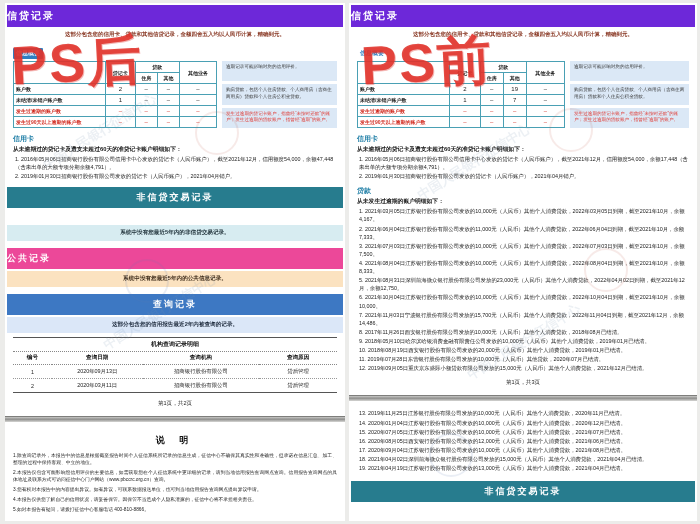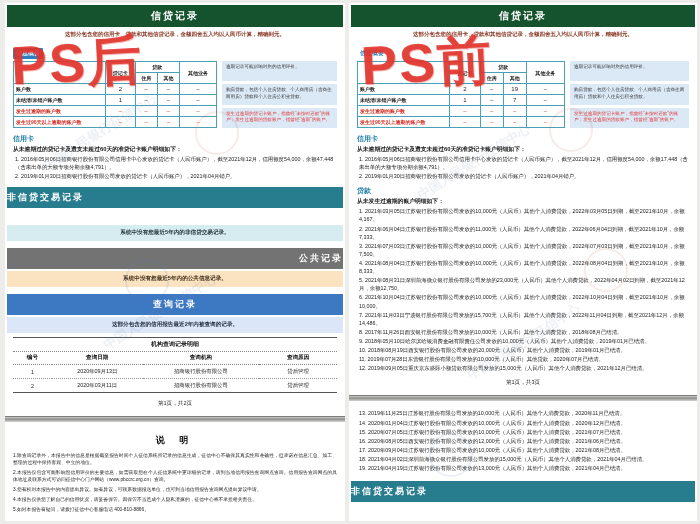--- a/index.html
+++ b/index.html
@@ -5,44 +5,44 @@
   * { margin:0; padding:0; box-sizing:border-box; }
   html,body { width:700px; height:524px; }
   body { font-family:"Liberation Sans","DejaVu Sans",sans-serif; background:#e6e6e4; overflow:hidden; position:relative; }
   .canvas { position:relative; width:700px; height:524px; background:#ececea; }
 
   .page { position:absolute; top:3px; background:#ffffff; overflow:hidden; }
   .page-left  { left:5px;  width:340px; height:518px; }
   .page-right { left:349px; width:348px; height:518px; }
 
   
-  .banner-blue { margin:2px 2px 0; background:#14532d; color:#fff; font-size:10px; font-weight:bold; text-align:center; padding:4px 0; letter-spacing:2px; }
+  .banner-blue { margin:2px 2px 0; background:#6d28d9; color:#fff; font-size:10px; font-weight:bold; padding:4px 0; letter-spacing:2px; }
   .sub { font-size:5.5px; font-weight:bold; color:#8a3a26; text-align:center; padding:4px 6px 3px; }
   .chip { display:inline-block; margin:1px 0 2px 8px; background:#2e7fc2; color:#eaf3ff; font-size:6px; font-weight:bold; padding:1px 3px; border-radius:1px; }
 
   
   .sumwrap { display:flex; margin:0 8px; gap:5px; }
   table.sum { border-collapse:collapse; width:204px; }
   table.sum th, table.sum td { border:1px solid #4aa0b4; font-size:5px; color:#222; padding:2px 2px; text-align:center; vertical-align:middle; }
   table.sum th { font-weight:bold; }
   table.sum td.lbl { text-align:left; font-weight:bold; width:92px; }
   table.sum tr.red td { color:#d22b20; }
   table.sum td.val { font-size:6px; }
   .notecol { flex:1; display:flex; flex-direction:column; gap:3px; }
   .note { background:#dcead9; background:#dbe8f6; font-size:4.6px; line-height:1.35; color:#333; padding:3px 4px; flex:1; }
   .note.red { color:#e03a34; }
 
   
   .sec-h { font-size:7px; font-weight:bold; color:#1e7ea6; margin:6px 8px 1px; }
   .intro { font-size:5.8px; font-weight:bold; color:#111; margin:0 8px 1px; }
   .item { font-size:5.4px; color:#222; line-height:1.5; margin:0 8px 1px 10px; }
 
-  .banner-teal   { margin:7px 2px 17px; background:#277c8e; color:#fff; font-size:9px; font-weight:bold; text-align:left; padding:4px 0; letter-spacing:2px; }
+  .banner-teal   { margin:7px 2px 17px; background:#277c8e; color:#fff; font-size:9px; font-weight:bold; text-align:center; padding:4px 12px; letter-spacing:2px; }
   .band-teal     { margin:2px 2px 0; background:#d7ecf1; font-size:5.6px; font-weight:bold; color:#22343c; text-align:center; padding:4px 0; }
-  .banner-orange { margin:7px 2px 0; background:#737373; color:#fff; font-size:9px; font-weight:bold; text-align:right; padding:4px 0; letter-spacing:2px; }
+  .banner-orange { margin:7px 2px 0; background:#ec4899; color:#fff; font-size:9px; font-weight:bold; text-align:left; padding:4px 0; letter-spacing:2px; }
   .band-orange   { margin:2px 2px 0; background:#fbe2c0; font-size:5.6px; font-weight:bold; color:#3c2a18; text-align:center; padding:4px 0; }
   .banner-query  { margin:7px 2px 0; background:#3d78c3; color:#fff; font-size:9px; font-weight:bold; text-align:center; padding:4px 0; letter-spacing:2px; }
   .band-query    { margin:2px 2px 0; background:#dbe7f8; font-size:5.6px; font-weight:bold; color:#1d2a3c; text-align:center; padding:4px 0; }
 
   
   .qtitle { font-size:6px; font-weight:bold; text-align:center; margin:4px 8px 0; padding:2px 0; border-top:1px solid #555; border-bottom:1px dotted #888; color:#111; }
   table.qt { border-collapse:collapse; width:calc(100% - 16px); margin:0 8px; }
   table.qt th { font-size:5.6px; font-weight:bold; color:#111; border-bottom:1px dotted #888; padding:2px 0; }
   table.qt td { font-size:5.4px; color:#222; text-align:center; padding:3px 0; border-bottom:1px dotted #999; }
   table.qt tr:last-child td { border-bottom:1px solid #555; }

